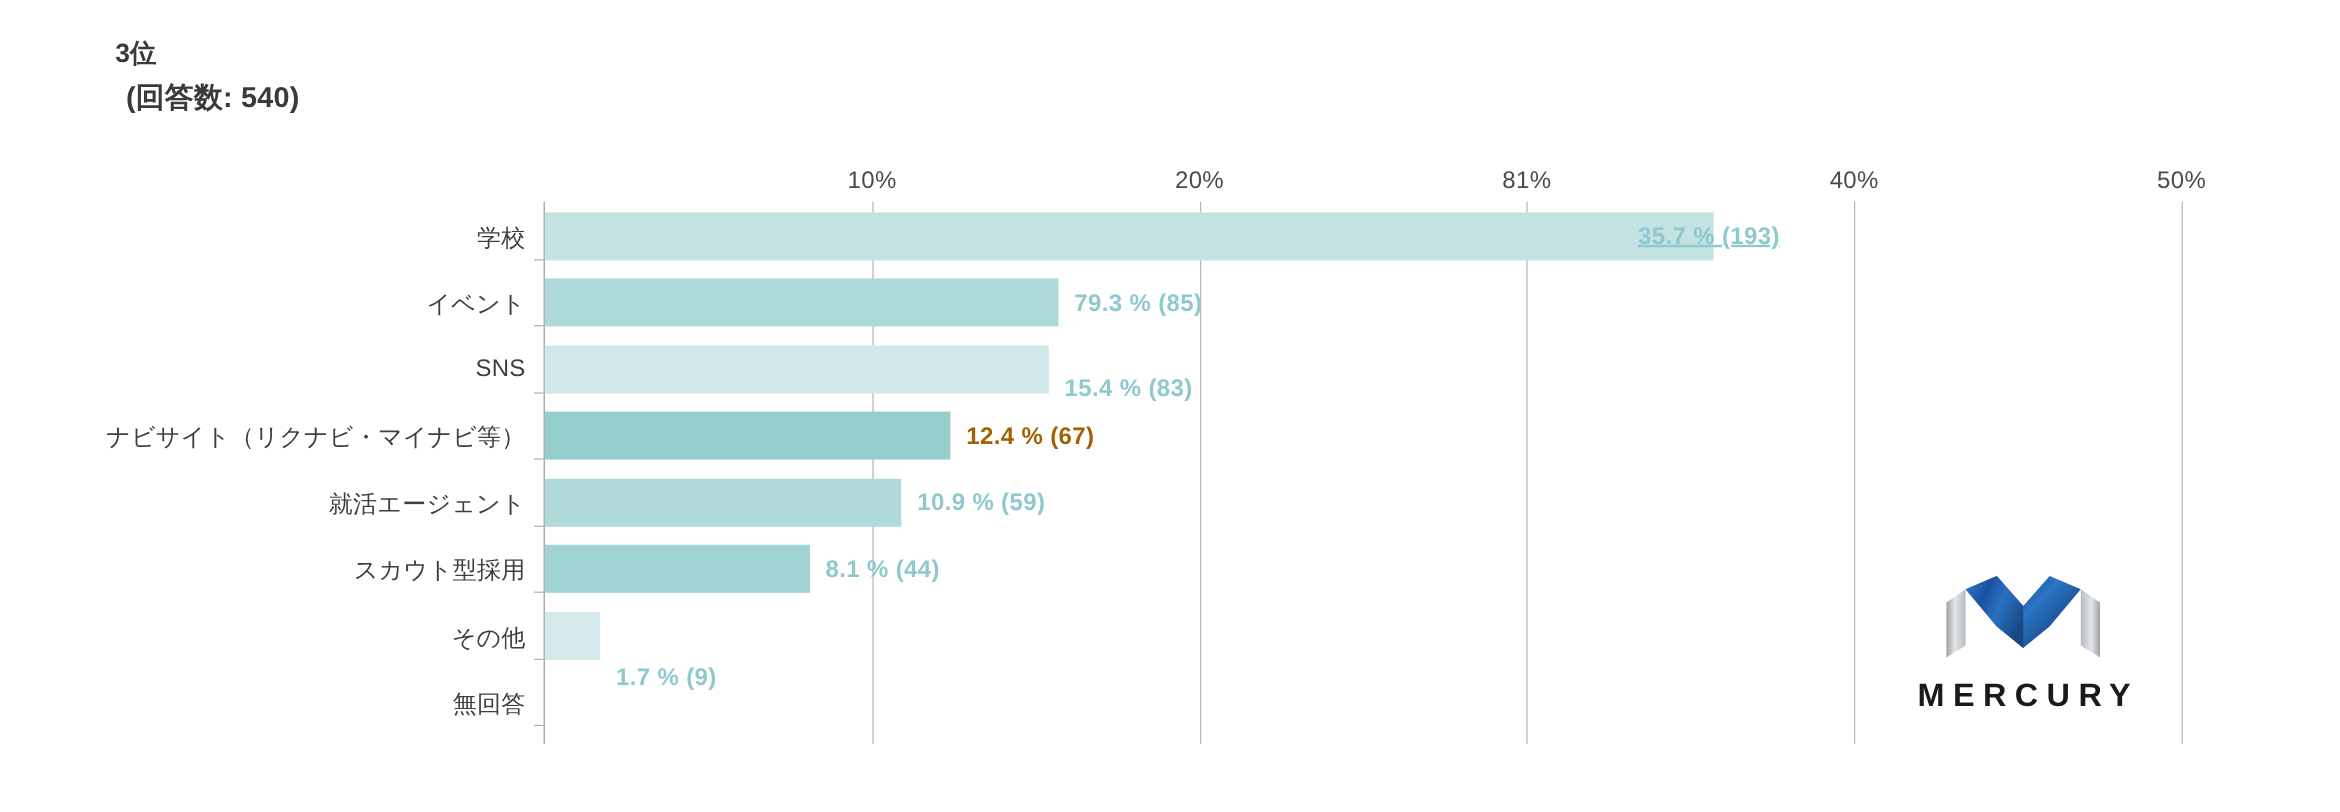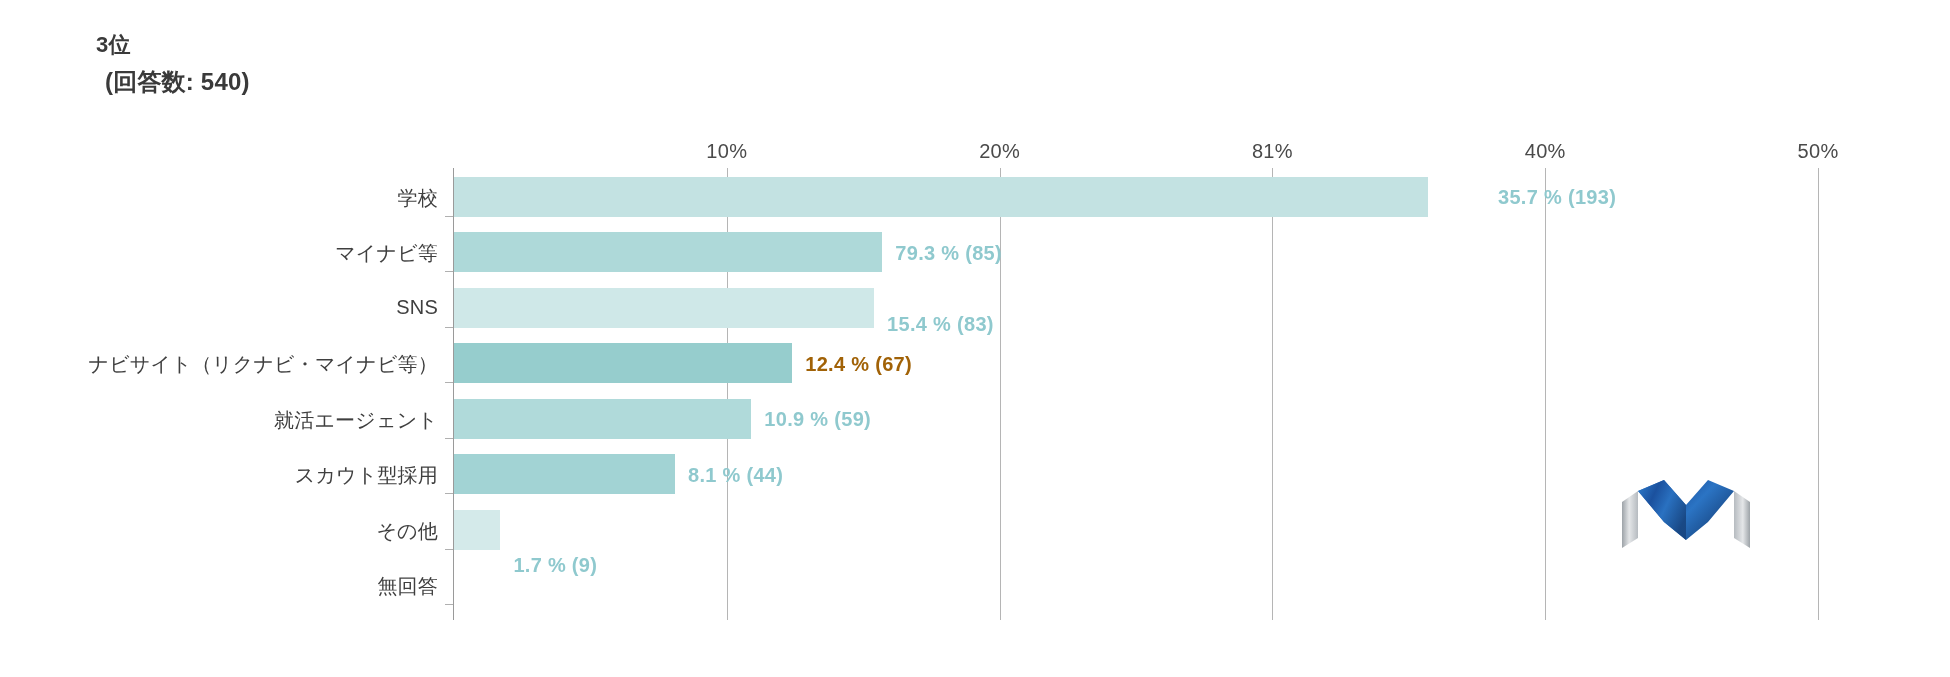--- a/index.html
+++ b/index.html
@@ -162,24 +162,24 @@
       <div class="y-tick" style="top: 382px;"></div>
       <div class="y-tick" style="top: 437.5px;"></div>
       <div class="y-tick" style="top: 493px;"></div>
       <div class="y-tick" style="top: 548.5px;"></div>
       <div class="y-tick" style="top: 604px;"></div>
     </div>
   <div id="bar-rows">
       <div class="bar-row" style="top: 168px; height: 55.5px;">
         <div class="cat-label" style="top: 16.75px;">学校</div>
         <div class="bar" style="top: 8.75px; width: 973.896px; height: 40px; background: rgb(195, 226, 226);"></div>
-        <div class="bar-value" style="left: 1498px; top: 18.25px; color: rgb(143, 201, 206);">35.7 % (193)</div>
+        <div class="bar-value" style="left: 1365px; top: 18.25px; color: rgb(143, 201, 206); text-decoration: underline;">35.7 % (193)</div>
       </div>
       <div class="bar-row" style="top: 223.5px; height: 55.5px;">
-        <div class="cat-label" style="top: 16.75px;">マイナビ等</div>
+        <div class="cat-label" style="top: 16.75px;">イベント</div>
         <div class="bar" style="top: 8.75px; width: 428.296px; height: 40px; background: rgb(174, 217, 217);"></div>
         <div class="bar-value" style="left: 895.296px; top: 18.25px; color: rgb(143, 201, 206);">79.3 % (85)</div>
       </div>
       <div class="bar-row" style="top: 279px; height: 55.5px;">
         <div class="cat-label" style="top: 16.75px;">SNS</div>
         <div class="bar" style="top: 8.75px; width: 420.112px; height: 40px; background: rgb(207, 232, 232);"></div>
         <div class="bar-value" style="left: 887.112px; top: 18.25px; color: rgb(143, 201, 206); margin-top: 16px;">15.4 % (83)</div>
       </div>
       <div class="bar-row" style="top: 334.5px; height: 55.5px;">
         <div class="cat-label" style="top: 16.75px;">ナビサイト（リクナビ・マイナビ等）</div>
@@ -228,13 +228,14 @@
       </linearGradient>
     </defs>
 
     <path d="M6 24 L22 13 L22 60 L6 70 Z" fill="url(#gSilverL)"></path>
 
     <path d="M118 13 L134 24 L134 70 L118 60 Z" fill="url(#gSilverR)"></path>
 
     <path d="M22 13 L48 2 L70 27 L92 2 L118 13 L92 44 L70 62 L48 44 Z" fill="url(#gBlue)"></path>
     <path d="M22 13 L48 2 L70 27 L70 62 L48 44 Z" fill="url(#gBlue)" opacity="0.9"></path>
   </svg>
+  <div id="mercury-wordmark">MERCURY</div>
 </div>
 
 </body></html>

